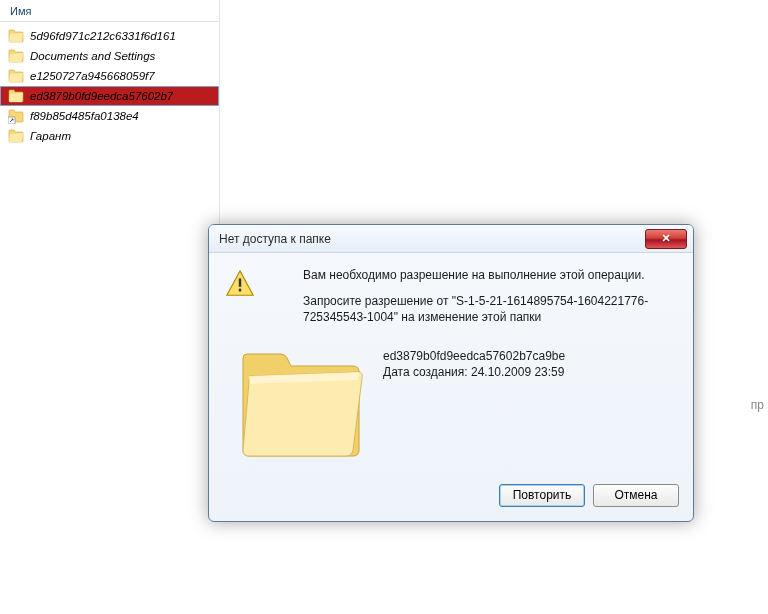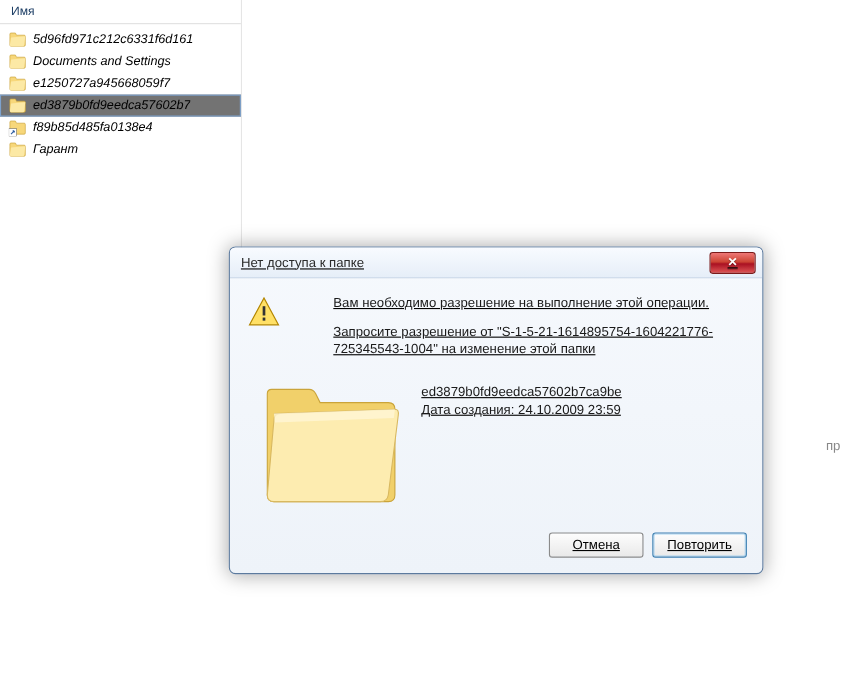--- a/index.html
+++ b/index.html
@@ -2,28 +2,28 @@
 <html><head>
   <meta charset="utf-8">
   <style>
     * { margin: 0; padding: 0; box-sizing: border-box; font-family: "Segoe UI", Tahoma, sans-serif; }
     body { background: #fff; width: 768px; height: 614px; overflow: hidden; position: relative; }
 
     .file-panel { position: absolute; left: 0; top: 0; width: 220px; height: 436px; border-right: 1px solid #e5e5e5; background: #fff; }
     .col-header { height: 22px; padding: 2px 10px; font-size: 11px; color: #1e3f66; border-bottom: 1px solid #e0e0e0; display: flex; align-items: center; }
     .file-list { padding: 4px 0; }
     .file-row { display: flex; align-items: center; height: 20px; padding: 0 8px; font-size: 11.5px; color: #000; cursor: default; white-space: nowrap; overflow: hidden; font-style: italic; }
-    .file-row.selected { background: #737373; border: 1px solid #7da2ce; padding: 0 7px; height: 20px; }
+    .file-row.selected { background: #b91c1c; border: 1px solid #7da2ce; padding: 0 7px; height: 20px; }
     .file-icon { width: 16px; height: 16px; margin-right: 6px; flex-shrink: 0; }
     .file-label { overflow: hidden; text-overflow: clip; }
 
     .main-area { position: absolute; left: 220px; top: 0; right: 0; bottom: 0; background: #fff; }
 
     
-    .dialog { position: absolute; left: 208px; top: 224px; width: 486px; background: linear-gradient(#f6f9fd, #eef3f9); border: 1px solid #5c7a9e; border-radius: 6px; box-shadow: 0 0 18px rgba(0,0,0,.35); overflow: hidden; text-decoration: underline; }
+    .dialog { position: absolute; left: 208px; top: 224px; width: 486px; background: linear-gradient(#f6f9fd, #eef3f9); border: 1px solid #5c7a9e; border-radius: 6px; box-shadow: 0 0 18px rgba(0,0,0,.35); overflow: hidden; }
     .titlebar { height: 28px; background: linear-gradient(#f8fbff, #e6eef8); display: flex; align-items: center; padding: 0 6px 0 10px; border-bottom: 1px solid #c9d6e8; }
     .titlebar-text { font-size: 12px; color: #2b2b2b; flex: 1; }
     .close-btn { width: 42px; height: 20px; border-radius: 3px; background: linear-gradient(#e77, #c43 45%, #a12 55%, #d55); border: 1px solid #7a1a1a; display: flex; align-items: center; justify-content: center; cursor: pointer; }
     .close-x { color: #fff; font-size: 11px; font-weight: bold; text-shadow: 0 1px 1px rgba(0,0,0,.4); }
 
     .dialog-body { padding: 14px 16px 10px 16px; font-size: 12px; color: #1a1a1a; }
     .msg-row { display: flex; gap: 12px; }
     .warn-icon { width: 30px; height: 30px; flex-shrink: 0; margin-top: 2px; }
     .msg-text p { line-height: 1.35; margin-bottom: 10px; margin-left: 36px; }
 
@@ -120,16 +120,16 @@
         <path d="M14 30 L124 26 Q128 26 127 32 L118 104 Q117 110 111 110 L14 110 Q8 110 8 104 L14 36 Q14 30 20 30 Z" fill="#fdecb0" stroke="#d8b860" stroke-width="1"></path>
         <path d="M14 30 L124 26 L123 34 L15 38 Z" fill="#fff6d6" opacity="0.8"></path>
       </svg>
       <div class="folder-meta">
         <div>ed3879b0fd9eedca57602b7ca9be</div>
         <div>Дата создания: 24.10.2009 23:59</div>
       </div>
     </div>
   </div>
   <div class="btn-row">
+    <button class="win-btn default">Повторить</button>
     <button class="win-btn">Отмена</button>
-    <button class="win-btn default">Повторить</button>
   </div>
 </div>
 
 </body></html>

